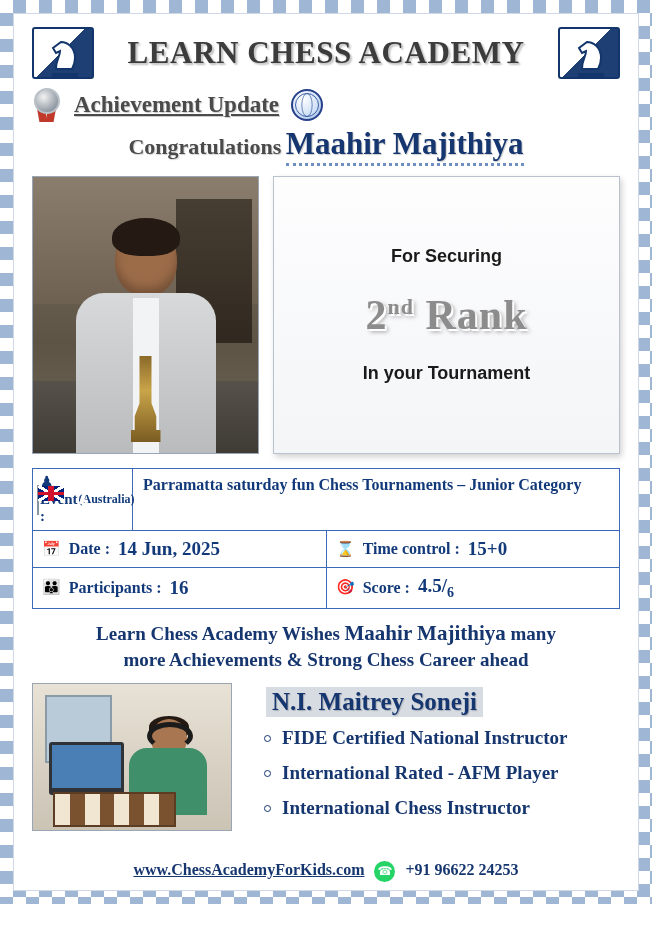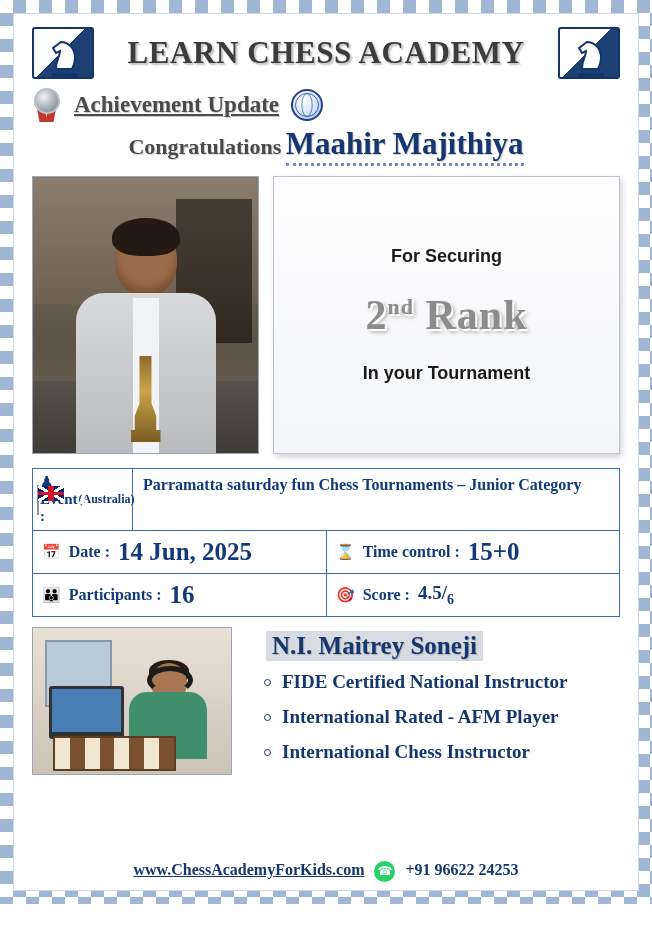--- a/index.html
+++ b/index.html
@@ -276,21 +276,21 @@
   .flag .s3{left:42px;top:12px;} .flag .s4{left:34px;bottom:3px;} .flag .s5{left:41px;bottom:10px;width:3px;height:3px;}
   .flagcell .aus { font-size: 12px; color: #123a7a; font-weight: bold; }
   .flagcell .evt { font-size: 15px; color: #123a7a; font-weight: bold; }
   .eventtext {
     padding: 6px 10px;
     font-family: "Liberation Serif", serif;
     font-weight: bold; font-size: 16px; color: #123a7a;
     line-height: 1.25;
   }
   .ic { font-size: 15px; line-height: 1; }
-  .val-big { font-size: 25px; text-align: center; }
+  .val-big { font-size: 19px; text-align: center; }
   .score-frac { font-size: 19px; }
   .score-frac sub { font-size: 14px; }
 
   
   .wishes {
     margin-top: 10px;
     text-align: center;
     font-family: "Liberation Serif", serif;
     font-weight: bold;
     font-size: 19px;
@@ -489,20 +489,26 @@
             <div class="cell half">
               <span class="ic">🎯</span>
               <span>Score :</span>
               <span class="score-frac">
                 <span>4.5</span><span>/</span><sub>6</sub>
               </span>
             </div>
           </div>
         </div>
 
+        <div class="wishes">
+          <span>Learn Chess Academy Wishes</span>
+          <span class="nm">Maahir Majithiya</span>
+          <span>many</span><br>
+          <span>more Achievements &amp; Strong Chess Career ahead</span>
+        </div>
 
         <div class="bottom">
           <div class="photo2">
             <div class="room"></div>
               <div class="win"></div>
             <div class="laptop">
                 <div class="scr"></div>
               </div>
             <div class="kid-hair"></div>
               <div class="kid-head"></div>

